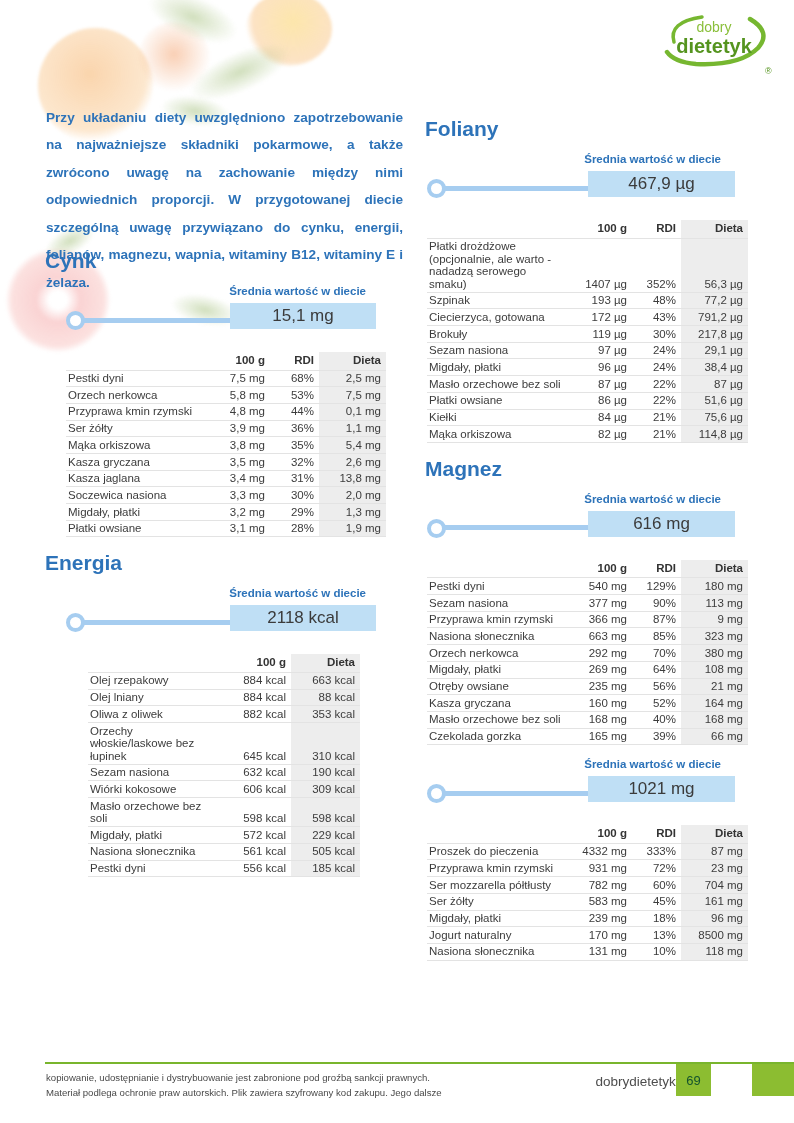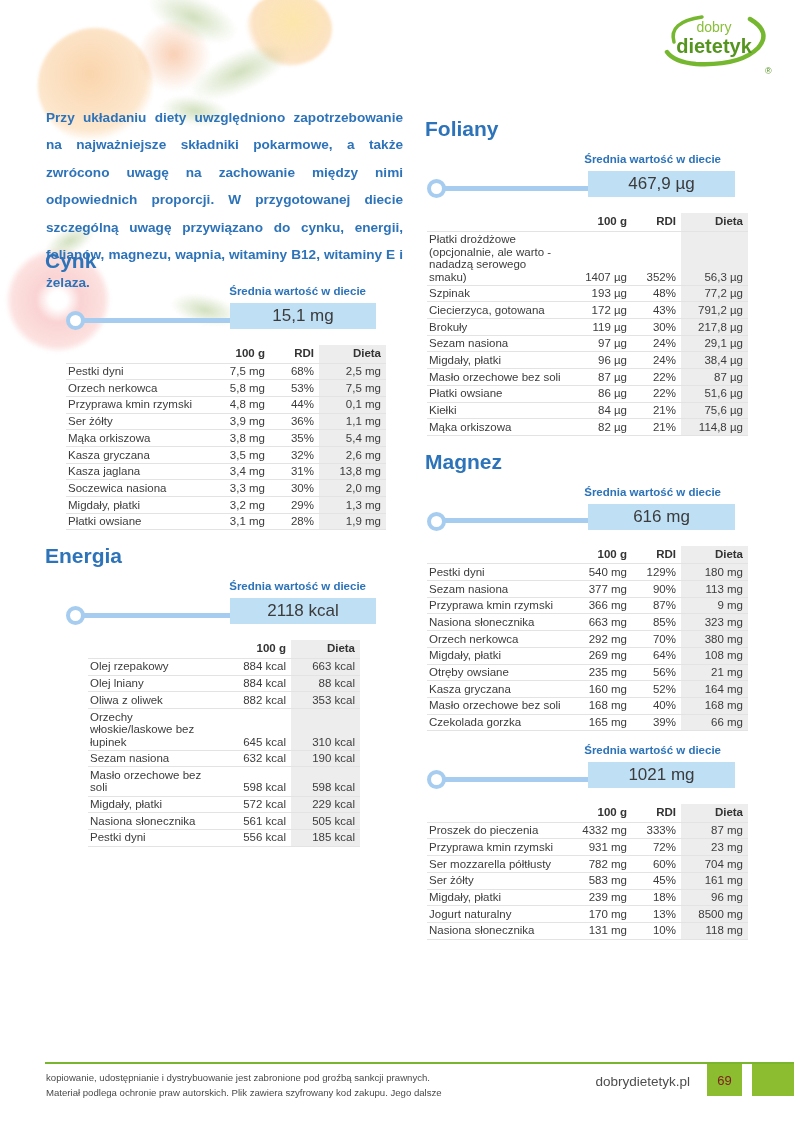--- a/index.html
+++ b/index.html
@@ -65,21 +65,21 @@
   .avg-box{
     position:absolute;top:0;height:26px;background:#bfdff5;
     display:flex;align-items:center;justify-content:center;
     font-size:17px;color:#3b3b3b;
   }
   .col-left .avg-box{left:185px;right:9px;}
   .col-right .avg-box{left:163px;right:13px;}
 
   
   table.data{
-    border-collapse:collapse;margin-top:8px;
+    border-collapse:collapse;margin-top:15px;
     font-size:11.5px;line-height:12.5px;color:#3c3c3c;table-layout:fixed;
   }
   .cynk-table{width:320px;margin-left:21px;}
   .energia-table{width:272px;margin-left:43px;}
   .col-right table.data{width:321px;margin-left:2px;}
   table.data th{font-weight:bold;text-align:right;padding:2px 5px 3px 0;color:#333;}
   table.data th.lbl{text-align:left;}
   table.data td{padding:1.6px 5px 1.6px 0;vertical-align:bottom;border-top:1px solid #e3e3e3;}
   table.data tbody tr:last-child td{border-bottom:1px solid #e3e3e3;}
   table.data td.lbl{text-align:left;padding-left:2px;}
@@ -89,22 +89,22 @@
   .t3 th:nth-child(3), .t3 td:nth-child(3){width:44px;}
   .t3 th:nth-child(4), .t3 td:nth-child(4){width:62px;}
   .t2 th:nth-child(2), .t2 td:nth-child(2){width:70px;}
   .t2 th:nth-child(3), .t2 td:nth-child(3){width:64px;}
 
   
   .footer-line{position:absolute;left:45px;right:0;top:1062px;height:2px;background:#79b52d;}
   .legal{position:absolute;left:46px;top:1071px;font-size:9.6px;line-height:14.5px;color:#4a4a4a;}
   .site{position:absolute;right:104px;top:1074px;font-size:13.5px;color:#4d4d4d;text-decoration:none;}
   .pagenum{
-    position:absolute;left:707px;top:1064px;width:35px;height:32px;background:#8cbd31;
-    color:#7f1d1d;font-size:13px;display:flex;align-items:center;justify-content:center;
+    position:absolute;left:676px;top:1064px;width:35px;height:32px;background:#8cbd31;
+    color:#14532d;font-size:13px;display:flex;align-items:center;justify-content:center;
   }
   .edgebox{position:absolute;left:752px;top:1064px;width:42px;height:32px;background:#8cbd31;}
 </style>
 </head>
 <body>
 
 <div class="page">
 
   <div class="decor blob d-orange1"></div>
   <div class="decor blob d-tangerine"></div>
@@ -247,20 +247,25 @@
               <td class="lbl">Orzechy włoskie/laskowe bez łupinek</td>
               <td class="num">645 kcal</td>
               <td class="num dieta">310 kcal</td>
             </tr>
             <tr>
               <td class="lbl">Sezam nasiona</td>
               <td class="num">632 kcal</td>
               <td class="num dieta">190 kcal</td>
             </tr>
             <tr>
+              <td class="lbl">Wiórki kokosowe</td>
+              <td class="num">606 kcal</td>
+              <td class="num dieta">309 kcal</td>
+            </tr>
+            <tr>
               <td class="lbl">Masło orzechowe bez soli</td>
               <td class="num">598 kcal</td>
               <td class="num dieta">598 kcal</td>
             </tr>
             <tr>
               <td class="lbl">Migdały, płatki</td>
               <td class="num">572 kcal</td>
               <td class="num dieta">229 kcal</td>
             </tr>
             <tr>

